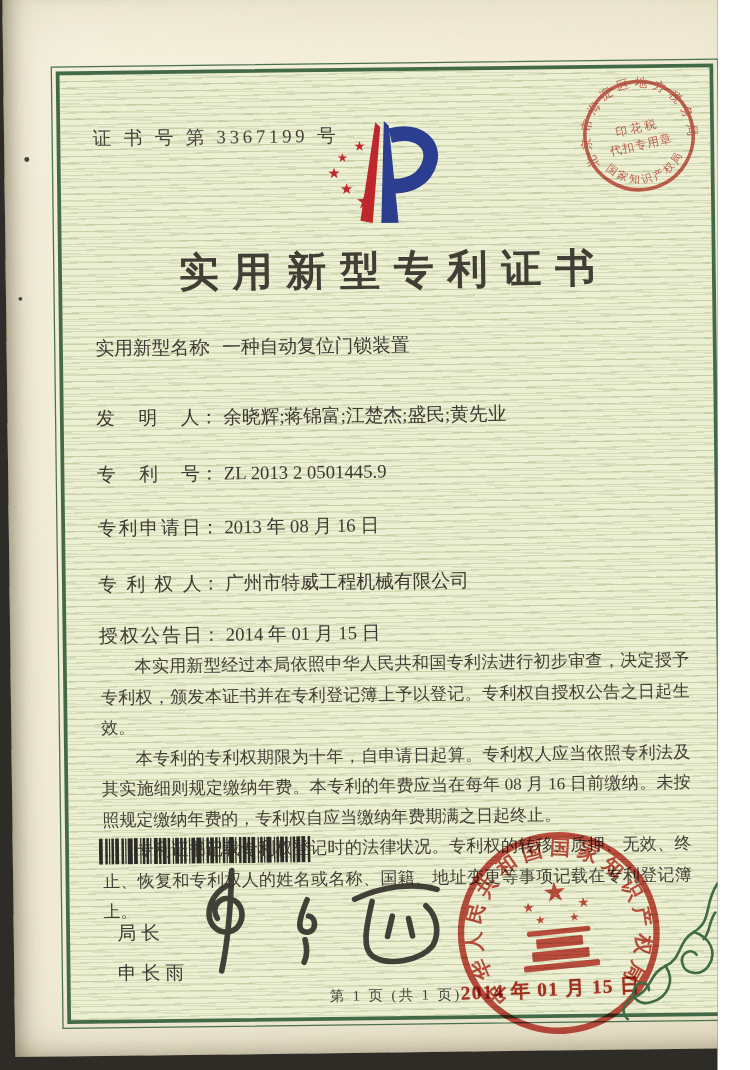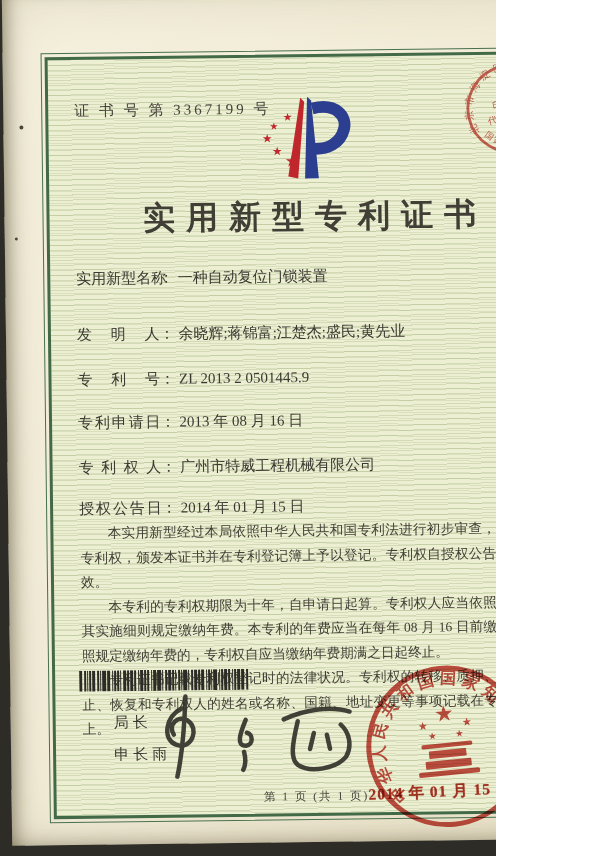--- a/index.html
+++ b/index.html
@@ -1,16 +1,16 @@
 <!DOCTYPE html>
 <html><head>
 <meta charset="utf-8">
 <style>
   html,body{margin:0;padding:0;}
-  .scan{position:relative;width:496px;height:856px;overflow:hidden;background:#2e2c26;
+  .scan{position:relative;width:574px;height:856px;overflow:hidden;background:#2e2c26;
         font-family:"Liberation Serif","DejaVu Serif",serif;}
   .paper{position:absolute;left:7px;top:-6px;width:606px;height:848px;
          background:linear-gradient(115deg,#f6f1df 0%,#f2ecd7 55%,#ece5cc 100%);
          transform:rotate(-0.7deg);transform-origin:50% 50%;
          box-shadow:inset 14px 0 20px -12px rgba(70,60,35,.55), inset 0 -10px 25px -12px rgba(70,60,35,.4), inset 0 0 60px rgba(120,105,60,.18);}
   .speck{position:absolute;background:#4a463c;border-radius:50%;}
   .frame-outer{position:absolute;left:38px;right:34px;top:56px;bottom:22px;
          border:1.5px solid #48714d;padding:3px;}
   .frame-inner{position:absolute;inset:3px;border:3px solid #436a47;
          background-color:#edefd3;
@@ -23,21 +23,21 @@
   .title{position:absolute;left:0;right:0;top:138px;text-align:center;
          font-size:32px;font-weight:600;letter-spacing:11px;color:#403e35;text-indent:11px;}
   .frow{position:absolute;left:26px;right:20px;font-size:15px;white-space:nowrap;color:#3b3931;}
   .flabel{display:inline-block;width:5.5em;text-align:justify;text-align-last:justify;vertical-align:bottom;}
   .fcolon{margin-right:4px;}
   .paras{position:absolute;left:27px;right:22px;top:462px;font-size:13.6px;line-height:24.5px;
          text-align:justify;color:#413f35;}
   .paras p{margin:0;text-indent:2em;}
   .barcode{position:absolute;left:24px;top:611px;height:21px;width:172px;display:flex;align-items:stretch;overflow:hidden;}
   .barcode div{background:#2c2b25;}
-  .signer{position:absolute;left:38px;top:654px;font-size:15px;letter-spacing:4px;color:#3b3931;margin-left:20px;}
+  .signer{position:absolute;left:38px;top:678px;font-size:15px;letter-spacing:4px;color:#3b3931;}
   .signer div{margin-bottom:13px;}
   .signature{position:absolute;left:92px;top:632px;width:225px;height:95px;}
   .tax-stamp{position:absolute;left:414px;top:5px;width:98px;height:98px;opacity:.82;mix-blend-mode:multiply;transform:rotate(-12deg);}
   .office-seal{position:absolute;left:306px;top:606px;width:170px;height:170px;opacity:.88;mix-blend-mode:multiply;transform:rotate(-5deg);}
   .seal-date{position:absolute;left:312px;top:726px;font-size:15.5px;font-weight:600;letter-spacing:1px;
          color:#b23628;transform:rotate(-2deg);text-shadow:0 0 1px rgba(178,54,40,.6);mix-blend-mode:multiply;}
   .flourish{position:absolute;right:-6px;bottom:-8px;width:96px;height:118px;}
   .footer{position:absolute;left:0;right:0;bottom:9px;text-align:center;font-size:11.5px;letter-spacing:2px;color:#45433a;}
   svg text{font-family:"Liberation Sans","DejaVu Sans",sans-serif;}
 </style>

